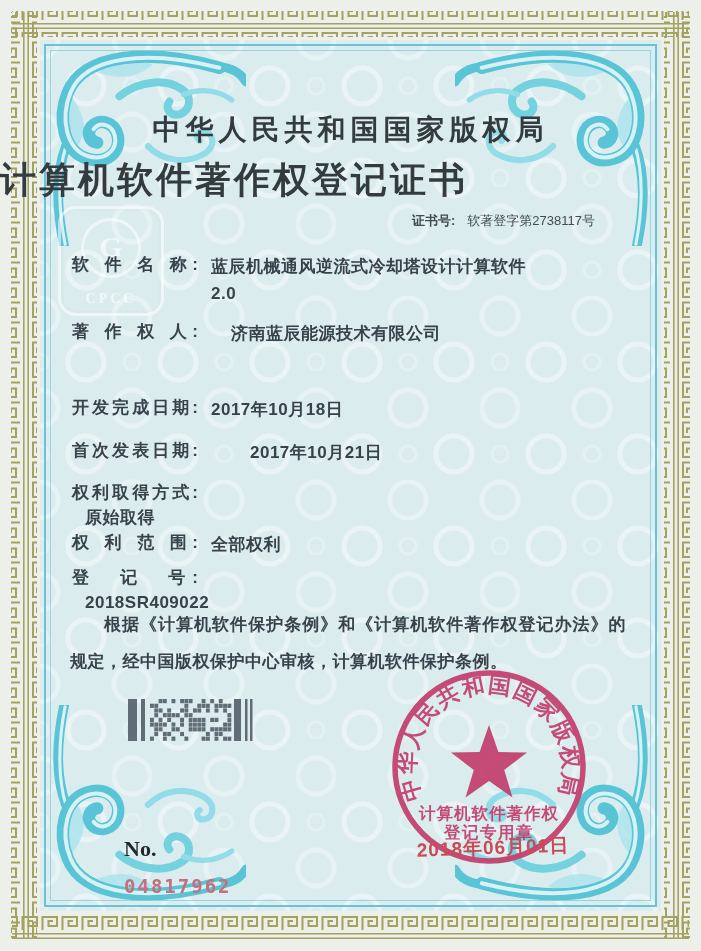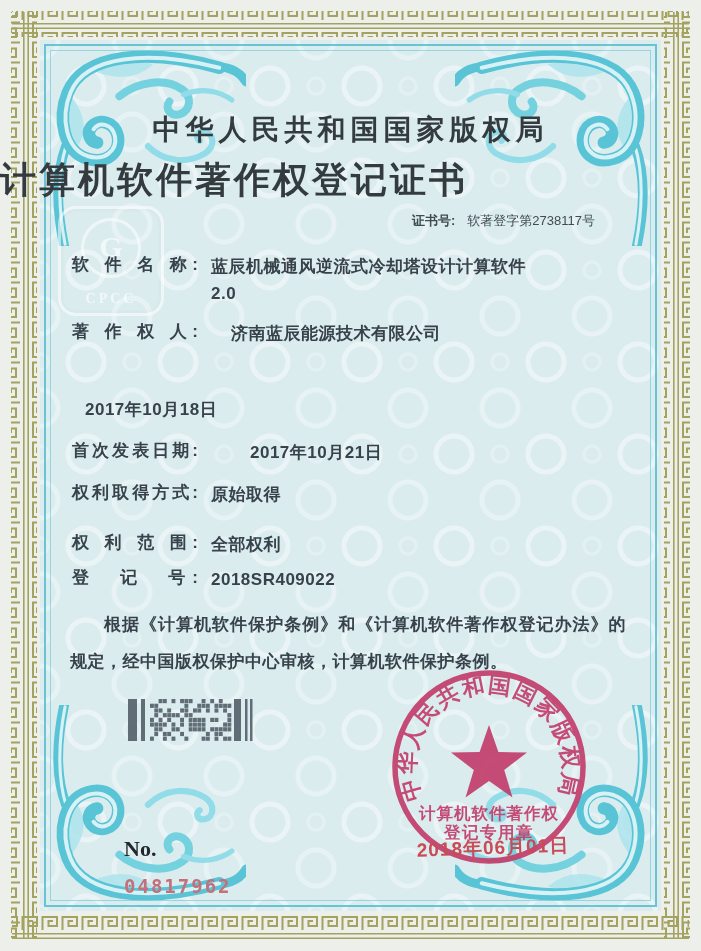--- a/index.html
+++ b/index.html
@@ -45,21 +45,21 @@
     font-family:"Liberation Serif",serif;font-size:30px;font-weight:bold;text-align:center;line-height:52px;}
   .emboss .cpcc{position:absolute;bottom:6px;width:100%;text-align:center;
     color:rgba(255,255,255,.95);font-size:14px;font-weight:bold;letter-spacing:3px;font-family:Liberation Serif, serif;}
 
   .row{position:absolute;left:72px;display:flex;align-items:flex-start;}
   .row .lbl{width:126px;flex:none;font-size:17px;font-weight:bold;color:#37424a;
     text-align:justify;text-align-last:justify;white-space:pre;}
   .row .val{margin-left:13px;font-size:17px;font-weight:bold;color:#37424a;
     letter-spacing:.5px;line-height:1.6;max-width:400px;}
   .r1{top:253px;} .r2{top:320px;gap:20px;} .r3{top:396px;} .r4{top:439px;gap:39px;}
-  .r5{top:481px;} .r6{top:523px;margin-top:8px;} .r7{top:566px;}
+  .r5{top:481px;flex-direction:column;} .r6{top:523px;margin-top:8px;} .r7{top:566px;flex-direction:column;}
 
   .statement{position:absolute;left:70px;top:606px;width:556px;font-size:17px;font-weight:bold;
     color:#37424a;line-height:37px;text-indent:2em;text-align:justify;letter-spacing:.5px;}
 
   .barcode{position:absolute;left:128px;top:697px;width:142px;height:48px;opacity:.82;}
 
   .stamp{position:absolute;left:383px;top:666px;width:212px;height:212px;opacity:.92;}
   .seal-date{position:absolute;left:403px;top:835px;width:180px;text-align:center;
     color:#c84b56;font-size:19px;font-weight:bold;letter-spacing:1px;transform:rotate(-2deg);}
 
@@ -137,20 +137,21 @@
     <div class="val">
       <div>蓝辰机械通风逆流式冷却塔设计计算软件</div>
       <div>2.0</div>
     </div>
   </div>
   <div class="row r2">
     <div class="lbl">著 作 权 人:</div>
     <div class="val">济南蓝辰能源技术有限公司</div>
   </div>
   <div class="row r3">
+    <div class="lbl">开发完成日期:</div>
     <div class="val">2017年10月18日</div>
   </div>
   <div class="row r4">
     <div class="lbl">首次发表日期:</div>
     <div class="val">2017年10月21日</div>
   </div>
   <div class="row r5">
     <div class="lbl">权利取得方式:</div>
     <div class="val">原始取得</div>
   </div>

